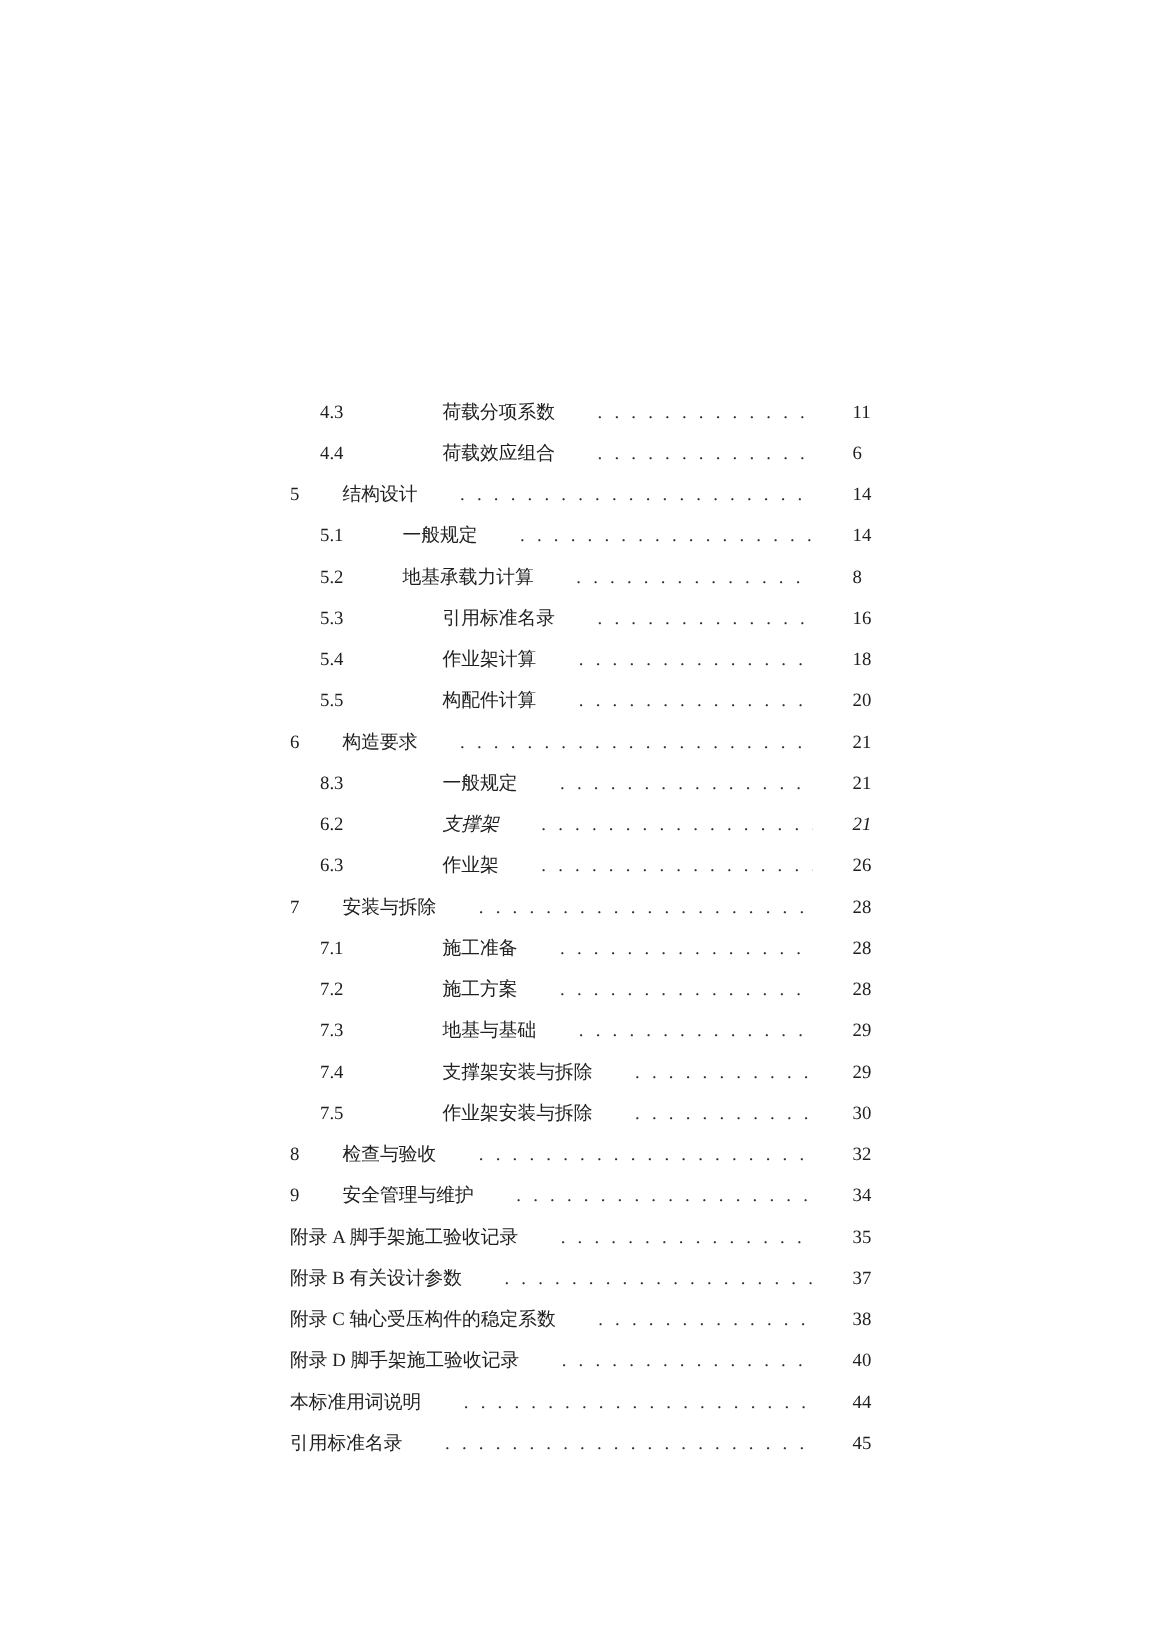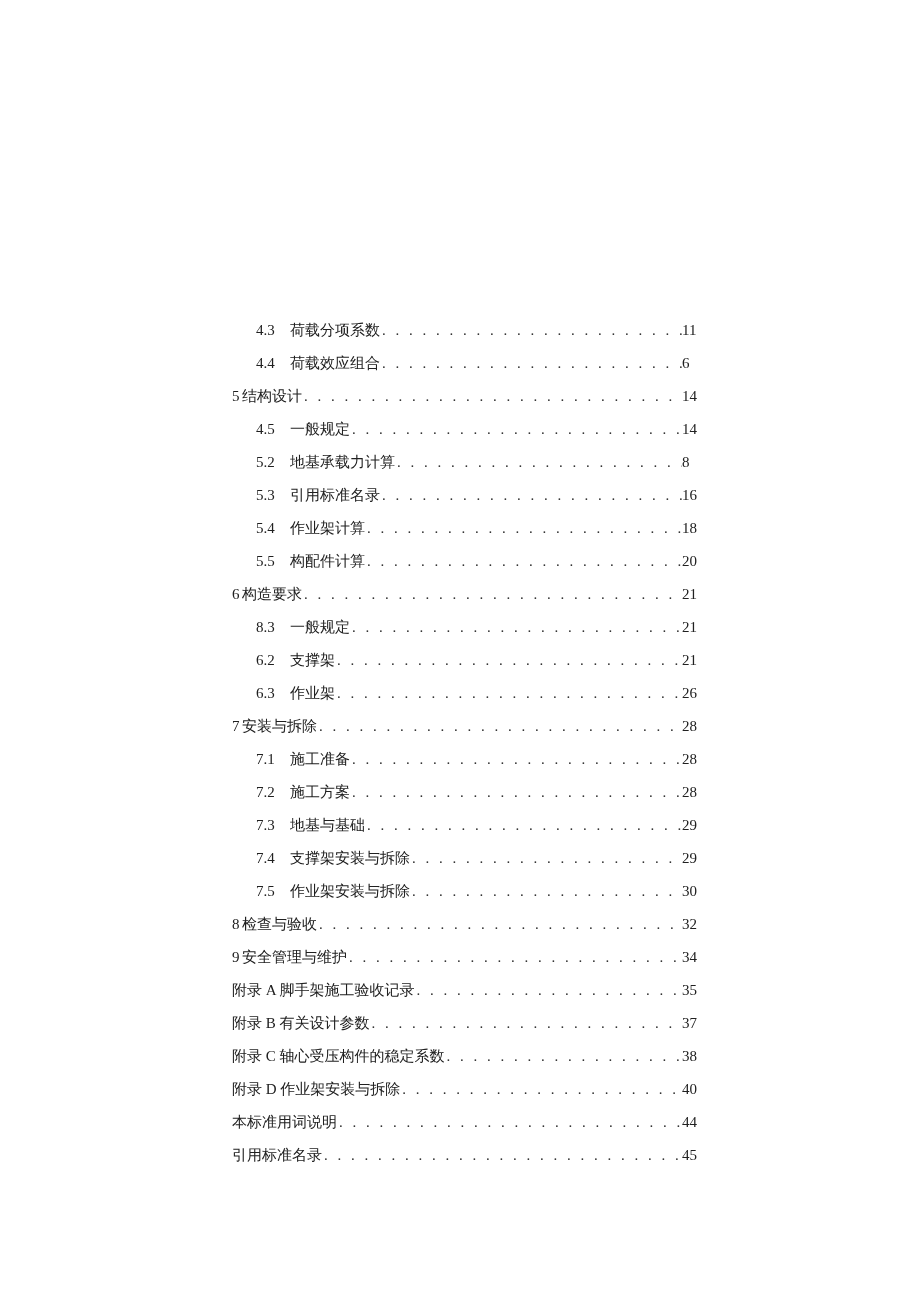--- a/index.html
+++ b/index.html
@@ -16,41 +16,42 @@
     font-family: "SimSun", "Songti SC", serif;
     font-size: 15px;
     color: #202020;
   }
   .toc-row {
     display: flex;
     align-items: baseline;
     margin: 0 0 12px 0;
     line-height: 1.4;
     white-space: nowrap;
+    gap: 32px;
   }
   .toc-num {
     min-width: 34px;
     display: inline-block;
   }
   .toc-l1 .toc-num { min-width: 10px; }
   .toc-l1 { margin-left: 0px; }
   .toc-l2 { margin-left: 24px; }
   .toc-label { }
   .toc-dots {
     flex: 1 1 auto;
     overflow: hidden;
     letter-spacing: 3px;
     padding: 0 2px;
     color: #303030;
   }
   .toc-page {
     min-width: 18px;
     text-align: left;
   }
-  .italic { }
+  .italic { font-style: italic; }
 </style>
 </head>
 <body>
 
 <div class="page" id="toc-container">
     <div class="toc-row toc-l2">
       <span class="toc-num">4.3</span>
       <span> </span>
       <span class="toc-label">荷载分项系数</span>
       <span class="toc-dots">. . . . . . . . . . . . . . . . . . . . . . . . . . . . . . . . . . . . . . . . . . . . . . . . . . . . . . . . . . . . . . . . . . . . . . . . . . . . . . . . . . . . . . . . . .</span>
@@ -63,21 +64,21 @@
       <span class="toc-dots">. . . . . . . . . . . . . . . . . . . . . . . . . . . . . . . . . . . . . . . . . . . . . . . . . . . . . . . . . . . . . . . . . . . . . . . . . . . . . . . . . . . . . . . . . .</span>
       <span class="toc-page">6</span>
     </div>
     <div class="toc-row toc-l1">
       <span class="toc-num">5</span>
       <span class="toc-label">结构设计</span>
       <span class="toc-dots">. . . . . . . . . . . . . . . . . . . . . . . . . . . . . . . . . . . . . . . . . . . . . . . . . . . . . . . . . . . . . . . . . . . . . . . . . . . . . . . . . . . . . . . . . .</span>
       <span class="toc-page">14</span>
     </div>
     <div class="toc-row toc-l2">
-      <span class="toc-num">4.5</span>
+      <span class="toc-num">5.1</span>
       <span class="toc-label">一般规定</span>
       <span class="toc-dots">. . . . . . . . . . . . . . . . . . . . . . . . . . . . . . . . . . . . . . . . . . . . . . . . . . . . . . . . . . . . . . . . . . . . . . . . . . . . . . . . . . . . . . . . . .</span>
       <span class="toc-page">14</span>
     </div>
     <div class="toc-row toc-l2">
       <span class="toc-num">5.2</span>
       <span class="toc-label">地基承载力计算</span>
       <span class="toc-dots">. . . . . . . . . . . . . . . . . . . . . . . . . . . . . . . . . . . . . . . . . . . . . . . . . . . . . . . . . . . . . . . . . . . . . . . . . . . . . . . . . . . . . . . . . .</span>
       <span class="toc-page">8</span>
     </div>
@@ -191,21 +192,21 @@
       <span class="toc-label">附录 B 有关设计参数</span>
       <span class="toc-dots">. . . . . . . . . . . . . . . . . . . . . . . . . . . . . . . . . . . . . . . . . . . . . . . . . . . . . . . . . . . . . . . . . . . . . . . . . . . . . . . . . . . . . . . . . .</span>
       <span class="toc-page">37</span>
     </div>
     <div class="toc-row toc-l1">
       <span class="toc-label">附录 C 轴心受压构件的稳定系数</span>
       <span class="toc-dots">. . . . . . . . . . . . . . . . . . . . . . . . . . . . . . . . . . . . . . . . . . . . . . . . . . . . . . . . . . . . . . . . . . . . . . . . . . . . . . . . . . . . . . . . . .</span>
       <span class="toc-page">38</span>
     </div>
     <div class="toc-row toc-l1">
-      <span class="toc-label">附录 D 作业架安装与拆除</span>
+      <span class="toc-label">附录 D 脚手架施工验收记录</span>
       <span class="toc-dots">. . . . . . . . . . . . . . . . . . . . . . . . . . . . . . . . . . . . . . . . . . . . . . . . . . . . . . . . . . . . . . . . . . . . . . . . . . . . . . . . . . . . . . . . . .</span>
       <span class="toc-page">40</span>
     </div>
     <div class="toc-row toc-l1">
       <span class="toc-label">本标准用词说明</span>
       <span class="toc-dots">. . . . . . . . . . . . . . . . . . . . . . . . . . . . . . . . . . . . . . . . . . . . . . . . . . . . . . . . . . . . . . . . . . . . . . . . . . . . . . . . . . . . . . . . . .</span>
       <span class="toc-page">44</span>
     </div>
     <div class="toc-row toc-l1">
       <span class="toc-label">引用标准名录</span>

